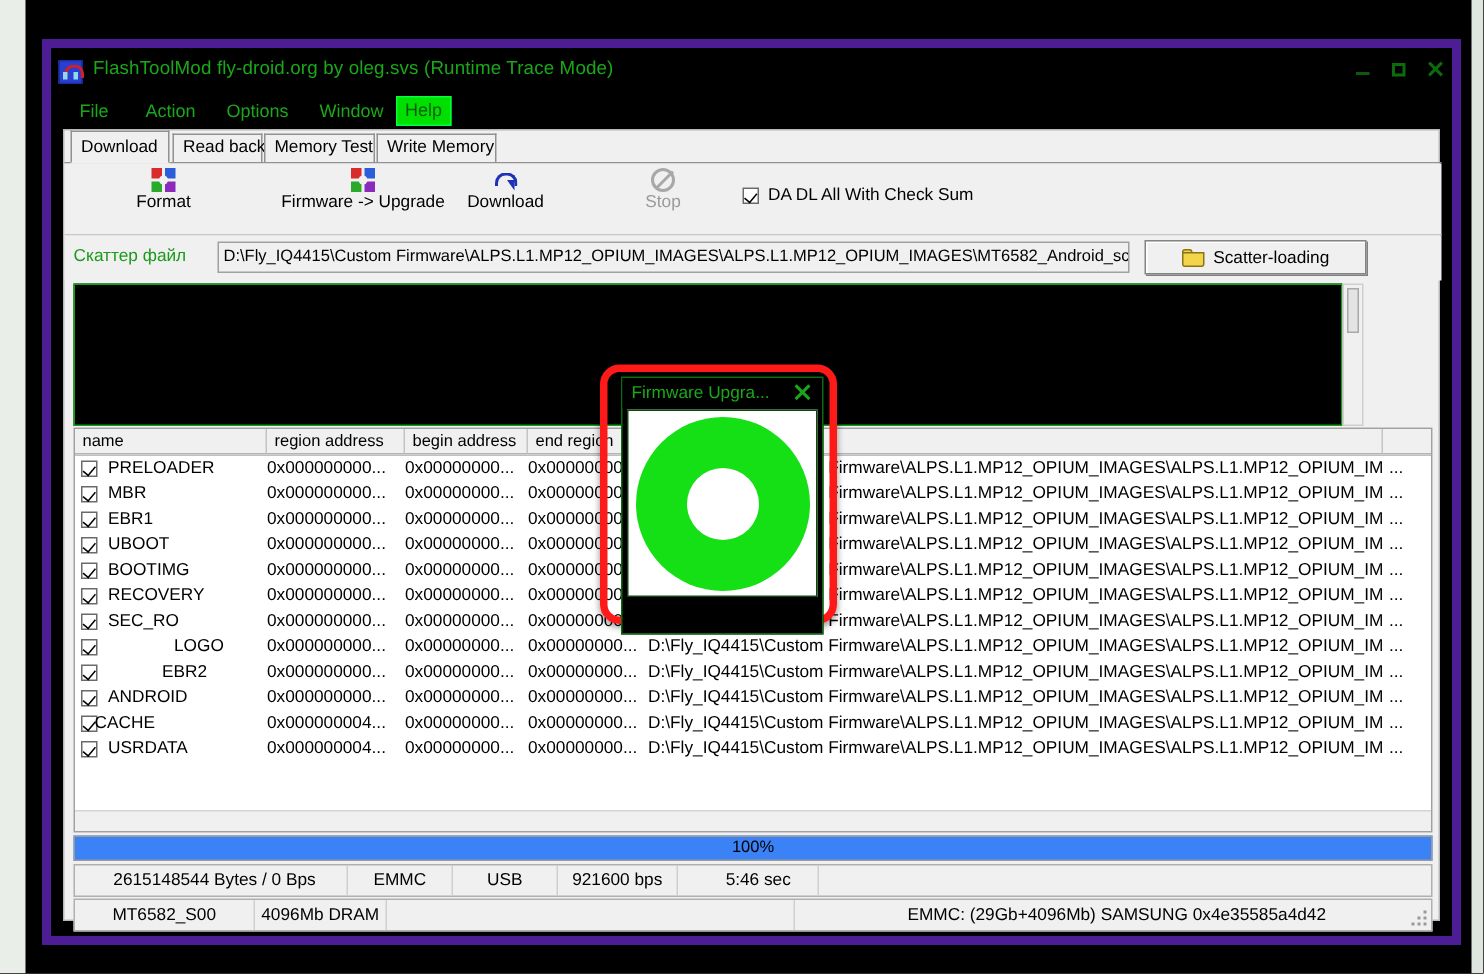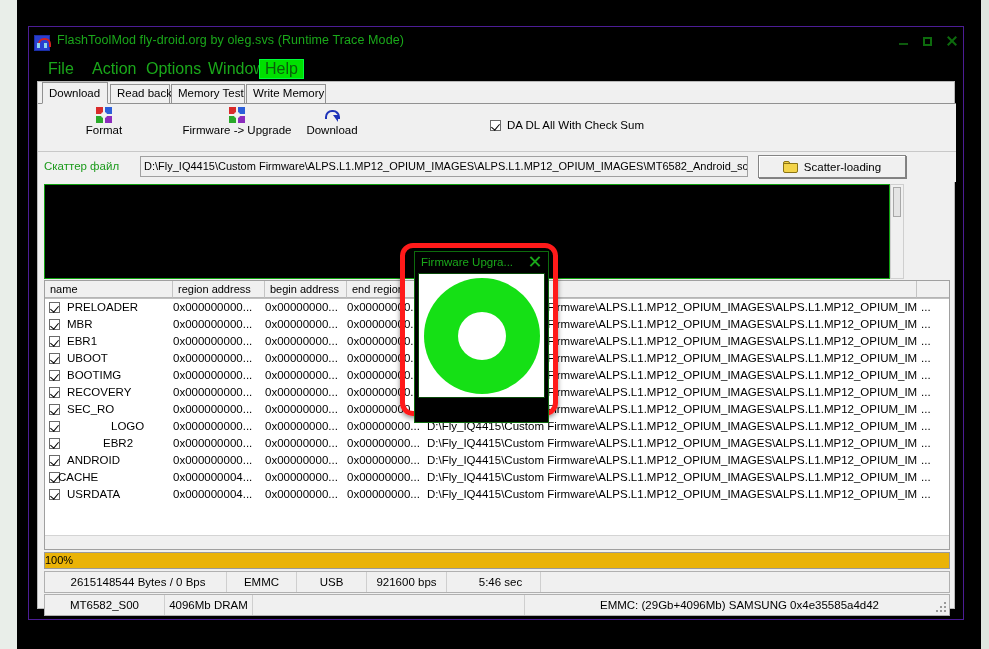--- a/index.html
+++ b/index.html
@@ -24,21 +24,21 @@
     position:absolute; right:0; top:0; width:8px; height:649px;
     background:#dfe6df;
   }
 
   
   #appwin {
     position: absolute;
     left: 28px; top: 26px;
     width: 934px; height: 592px;
     background: #000000;
-    border: 1px solid #4c1d95;
+    border: 6px solid #4c1d95;
   }
 
   
   .titlebar {
     position:absolute; left:0; top:0; width:934px; height:30px;
     background:#000000;
   }
   .app-icon {
     position:absolute; left:5px; top:8px; width:16px; height:16px;
     background:#2a3fd0;
@@ -68,21 +68,21 @@
   .winbtn .cl.a { transform:rotate(45deg); }
   .winbtn .cl.b { transform:rotate(-45deg); }
 
   
   .menubar {
     position:absolute; left:0; top:30px; width:934px; height:24px;
     background:#000000;
   }
   .menu-item {
     position:absolute; top:3px; height:18px; line-height:18px;
-    font-size:16px; color:#1aa81a; padding:0 5px; cursor:default;
+    font-size:12px; color:#1aa81a; padding:0 5px; cursor:default;
   }
   .menu-item.hl {
     background:#00e000; color:#0a5c0a;
     border:1px solid #00ff3c; padding:0 5px; top:2px; height:18px; line-height:17px;
   }
 
   
   .client {
     position:absolute; left:8px; top:54px; width:918px; height:528px;
     background:#f0f0f0;
@@ -182,22 +182,22 @@
     cursor:default;
   }
   .grow { position:absolute; left:0; height:17px; width:906px; }
   .cell { position:absolute; top:0; font-size:11.5px; color:#000; line-height:17px; white-space:nowrap; overflow:hidden; }
   .rowchk { position:absolute; left:4px; top:3px; }
   .grid-hsb { position:absolute; left:0; bottom:0; width:906px; height:13px; background:#f0f0f0; border-top:1px solid #d4d4d4; }
 
   
   .progress {
     position:absolute; left:6px; top:470px; width:906px; height:17px;
-    background:#eab308; border:1px solid #9a9a9a; box-sizing:border-box;
-    font-size:11px; color:#000; text-align:left; line-height:15px;
+    background:#3b82f6; border:1px solid #9a9a9a; box-sizing:border-box;
+    font-size:11px; color:#000; text-align:center; line-height:15px;
   }
 
   
   .statusbar {
     position:absolute; left:6px; width:906px; height:22px;
     background:#f0f0f0; border:1px solid #b0b0b0; box-sizing:border-box;
   }
   .statusbar.s1 { top:489px; }
   .statusbar.s2 { top:512px; }
   .sfield {
@@ -317,20 +317,24 @@
             </div>
           <span class="lbl">Firmware -&gt; Upgrade</span>
         </div>
         <div class="tbtn" style="left:246px">
           <div class="dlarrow">
               <span class="hook"></span>
               <span class="head"></span>
             </div>
           <span class="lbl">Download</span>
         </div>
+        <div class="tbtn disabled" style="left:351px">
+          <div class="stopicon"></div>
+          <span class="lbl">Stop</span>
+        </div>
         <div class="chk-row">
           <span class="checkbox on"></span>
           <span class="lbl">DA DL All With Check Sum</span>
         </div>
       </div>
 
       <div class="scatter-row">
         <div class="scatter-label">Скаттер файл</div>
         <div class="scatter-input">D:\Fly_IQ4415\Custom Firmware\ALPS.L1.MP12_OPIUM_IMAGES\ALPS.L1.MP12_OPIUM_IMAGES\MT6582_Android_scatt</div>
         <div class="scatter-btn">

